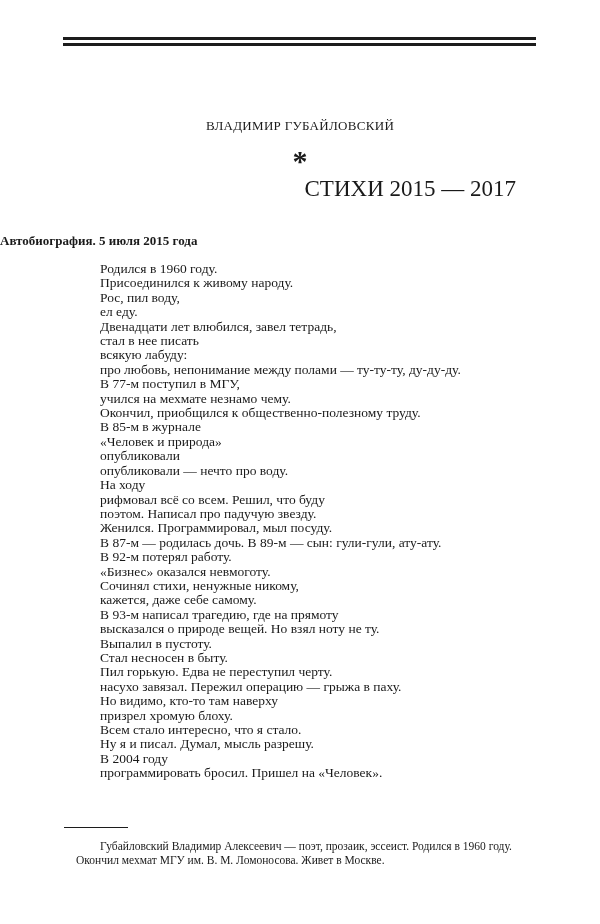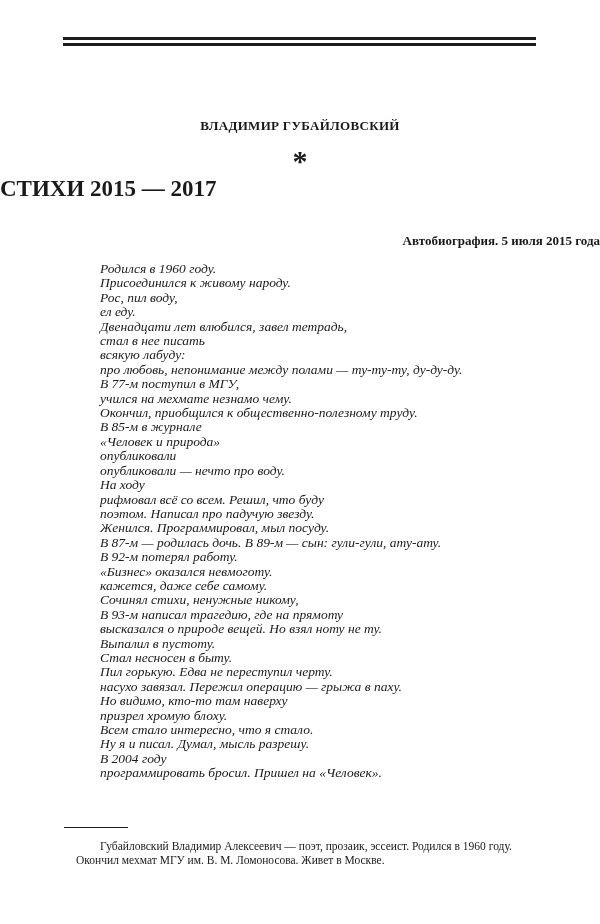--- a/index.html
+++ b/index.html
@@ -2,29 +2,29 @@
 <html><head>
 <meta charset="utf-8">
 <style>
   html, body { margin: 0; padding: 0; background: #ffffff; }
   body { width: 600px; height: 924px; position: relative; overflow: hidden;
          font-family: "Liberation Serif", "DejaVu Serif", serif; color: #1a1a1a; }
   .rule { position: absolute; left: 63px; width: 473px; height: 3px; background: #1c1c1c; }
   .rule.r1 { top: 37px; }
   .rule.r2 { top: 43px; }
   .author { position: absolute; top: 118px; left: 0; width: 600px; text-align: center;
-            font-weight: bold; font-size: 13px; letter-spacing: 0.3px; }
+            font-weight: normal; font-size: 13px; letter-spacing: 0.3px; }
   .star { position: absolute; top: 146px; left: 0; width: 600px; text-align: center;
           font-weight: bold; font-size: 30px; line-height: 30px; }
-  .title { position: absolute; top: 176px; left: 0; width: 516px; text-align: left;
-           font-weight: bold; font-size: 23px; }
-  .subtitle { position: absolute; top: 233px; left: 0; width: 600px; text-align: right;
+  .title { position: absolute; top: 176px; left: 0; width: 516px; text-align: right;
+           font-weight: normal; font-size: 23px; }
+  .subtitle { position: absolute; top: 233px; left: 0; width: 600px; text-align: left;
               font-weight: bold; font-size: 13px; }
   .poem { position: absolute; top: 262px; left: 100px; width: 460px; }
-  .poem .line { font-size: 13.5px; line-height: 14.4px; white-space: nowrap; font-style: italic; }
+  .poem .line { font-size: 13.5px; line-height: 14.4px; white-space: nowrap; }
   .fn-rule { position: absolute; top: 827px; left: 64px; width: 64px; height: 1px; background: #1c1c1c; }
   .footnote { position: absolute; top: 839px; left: 76px; width: 476px; font-size: 11.5px; line-height: 14px; }
   .footnote p { margin: 0; }
   .footnote .l1 { text-indent: 24px; white-space: nowrap; }
 </style>
 </head>
 <body>
 
 <div class="rule r1"></div>
 <div class="rule r2"></div>
@@ -50,22 +50,22 @@
     <div class="line">«Человек и природа»</div>
     <div class="line">опубликовали</div>
     <div class="line">опубликовали — нечто про воду.</div>
     <div class="line">На ходу</div>
     <div class="line">рифмовал всё со всем. Решил, что буду</div>
     <div class="line">поэтом. Написал про падучую звезду.</div>
     <div class="line">Женился. Программировал, мыл посуду.</div>
     <div class="line">В 87-м — родилась дочь. В 89-м — сын: гули-гули, ату-ату.</div>
     <div class="line">В 92-м потерял работу.</div>
     <div class="line">«Бизнес» оказался невмоготу.</div>
+    <div class="line">Сочинял стихи, ненужные никому,</div>
     <div class="line">кажется, даже себе самому.</div>
-    <div class="line">Сочинял стихи, ненужные никому,</div>
     <div class="line">В 93-м написал трагедию, где на прямоту</div>
     <div class="line">высказался о природе вещей. Но взял ноту не ту.</div>
     <div class="line">Выпалил в пустоту.</div>
     <div class="line">Стал несносен в быту.</div>
     <div class="line">Пил горькую. Едва не переступил черту.</div>
     <div class="line">насухо завязал. Пережил операцию — грыжа в паху.</div>
     <div class="line">Но видимо, кто-то там наверху</div>
     <div class="line">призрел хромую блоху.</div>
     <div class="line">Всем стало интересно, что я стало.</div>
     <div class="line">Ну я и писал. Думал, мысль разрешу.</div>

